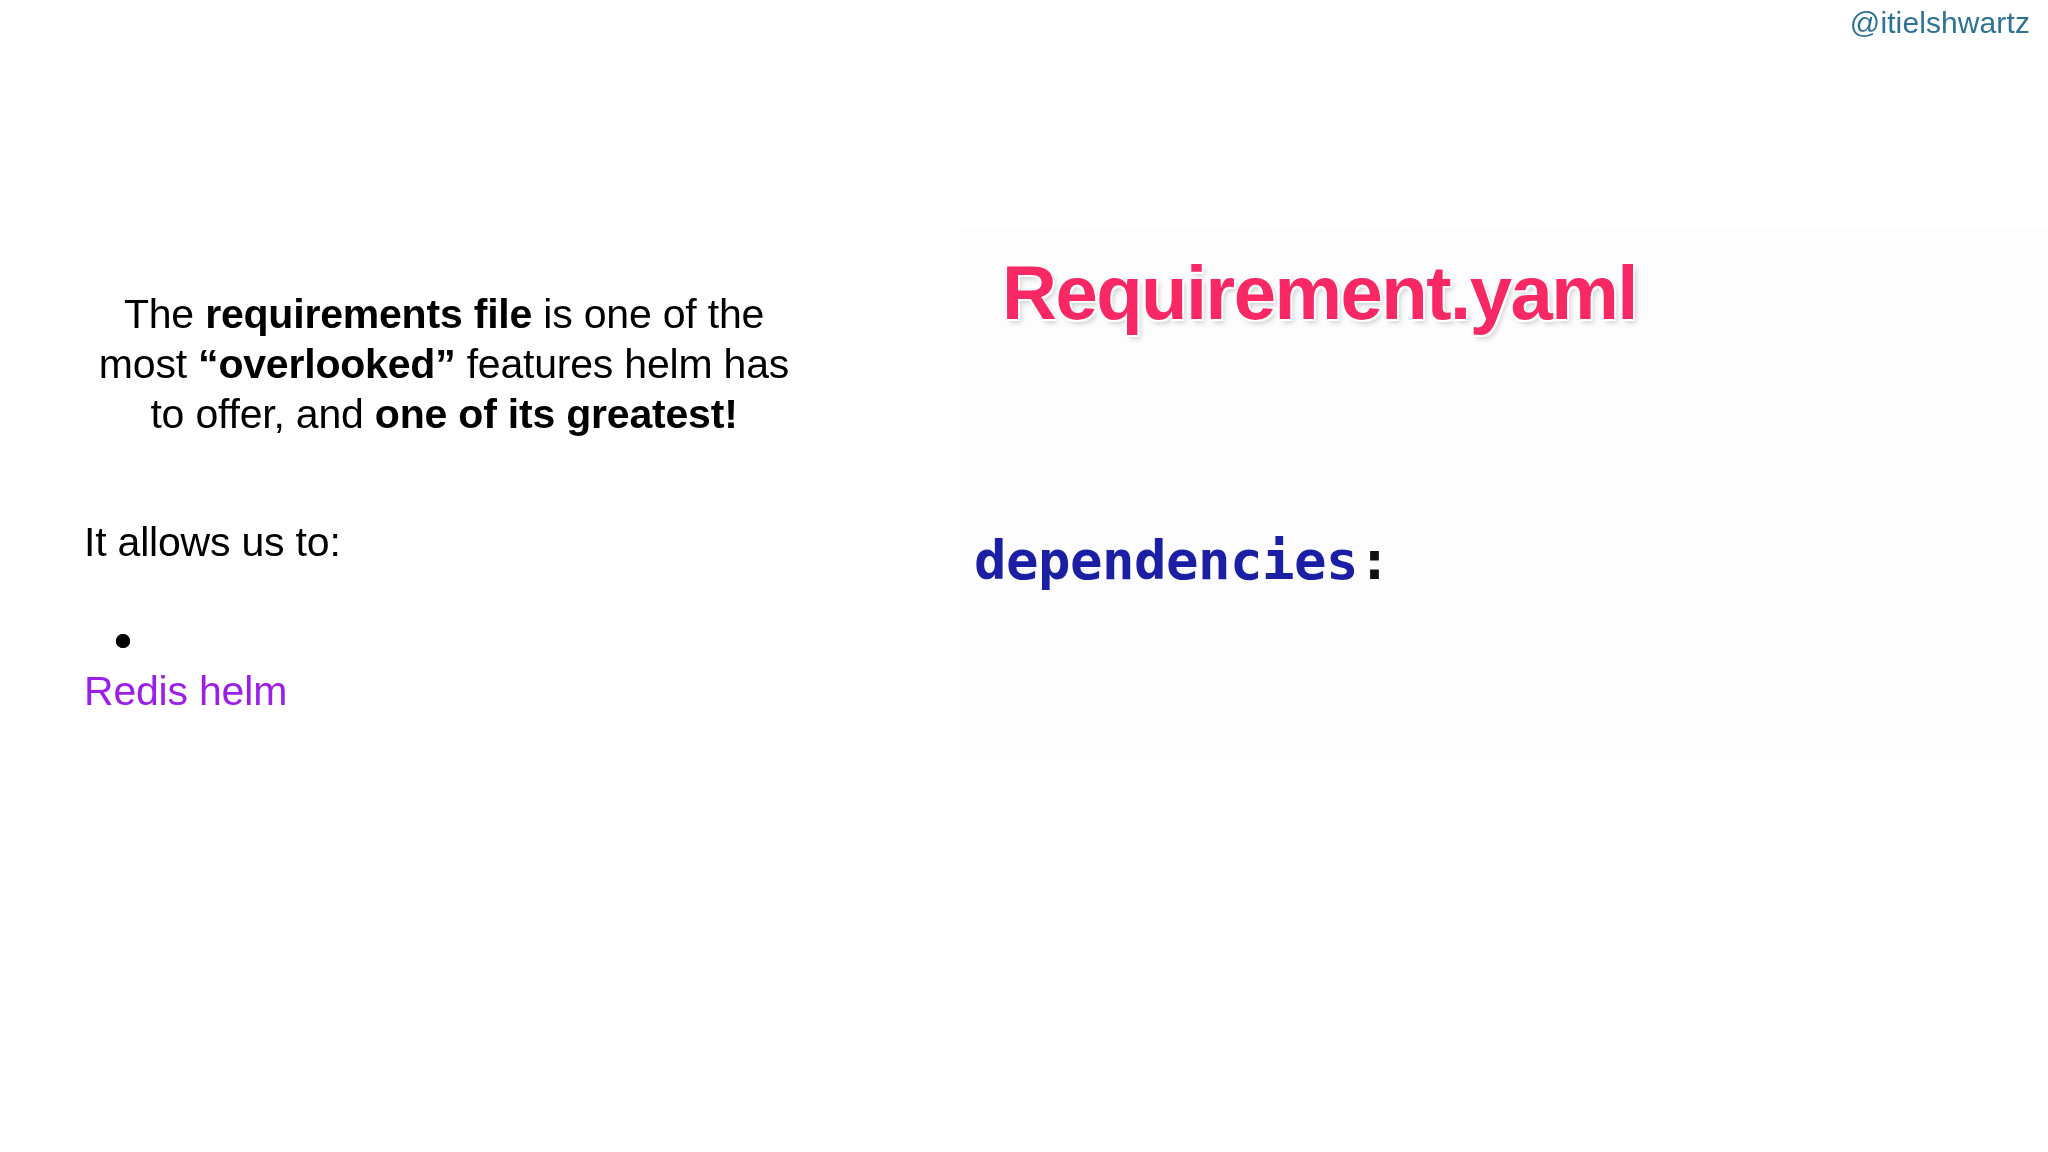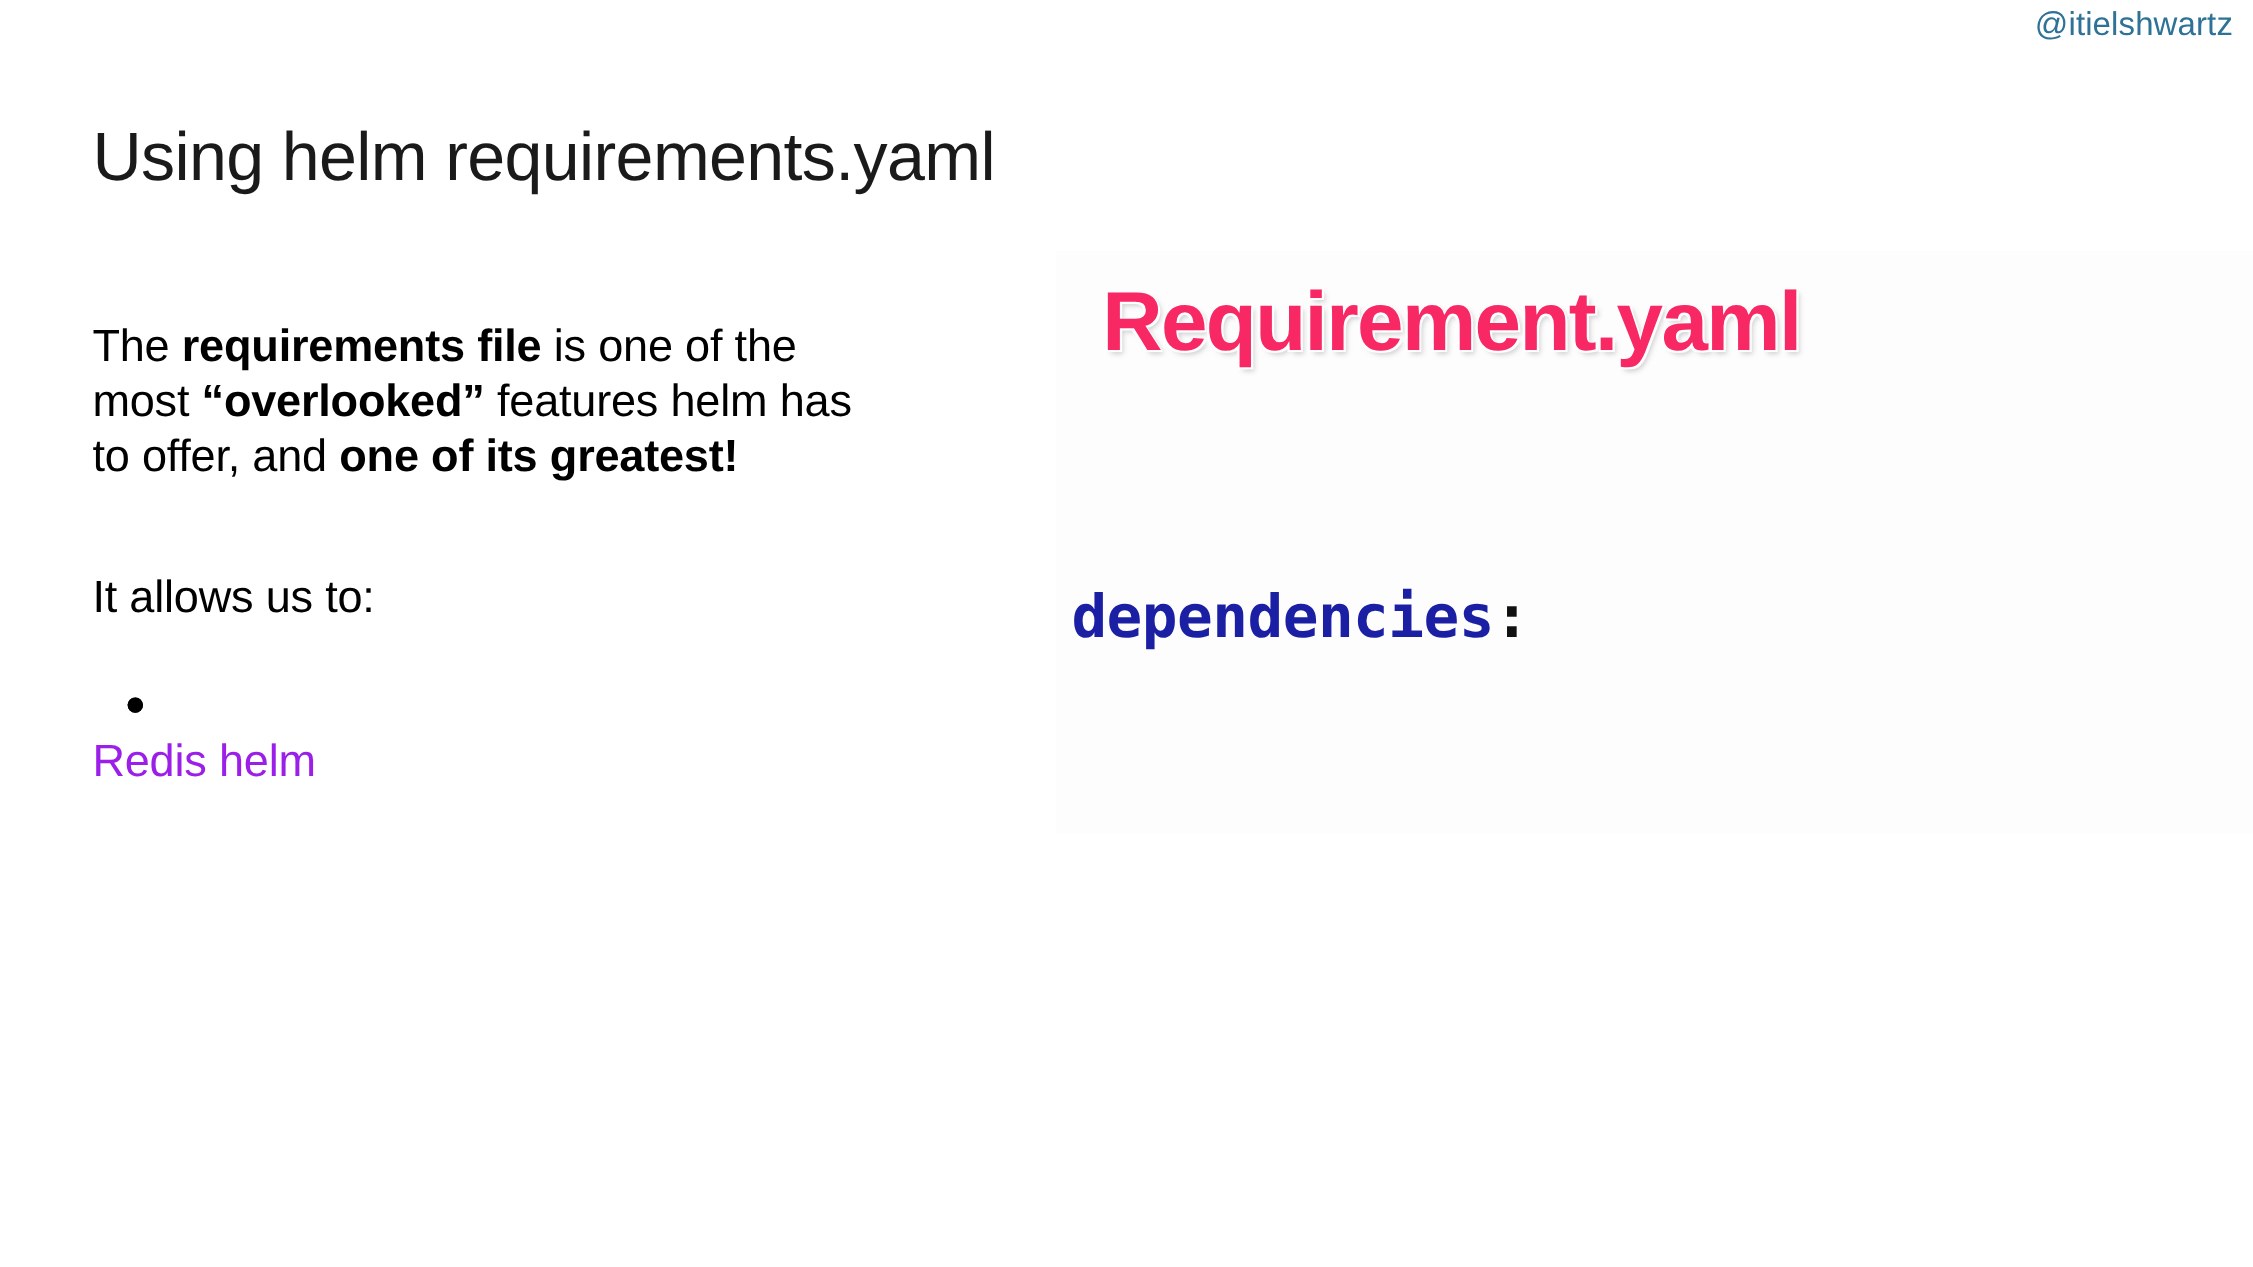--- a/index.html
+++ b/index.html
@@ -59,20 +59,21 @@
     top: 248px;
     width: 720px;
   }
 
   #intro-paragraph {
     font-size: 41px;
     line-height: 50px;
     color: #000000;
     font-weight: 400;
     letter-spacing: -0.2px;
+    text-align: center;
   }
   #intro-paragraph b { font-weight: 700; }
 
   #allows-line {
     margin-top: 78px;
     font-size: 41px;
     line-height: 50px;
     color: #000000;
     font-weight: 400;
     letter-spacing: -0.2px;
@@ -170,21 +171,20 @@
   .tok-punct  { color: #111111; font-weight: 700; }
   .yaml-line.line-dependencies { font-size: 54px; }
 </style>
 </head>
 <body>
 
 <div id="slide">
 
   <div id="handle">@itielshwartz</div>
 
-  <h1 id="title">Using helm requirements.yaml</h1>
 
   <div id="left-col">
 
     <p id="intro-paragraph"><span>The </span><b>requirements file</b><span> is one of the most </span><b>“overlooked”</b><span> features helm has to offer, and </span><b>one of its greatest!</b></p>
 
     <p id="allows-line">It allows us to:</p>
 
     <ul id="bullet-list">
       <li>
         <span class="bullet-dot"></span>

